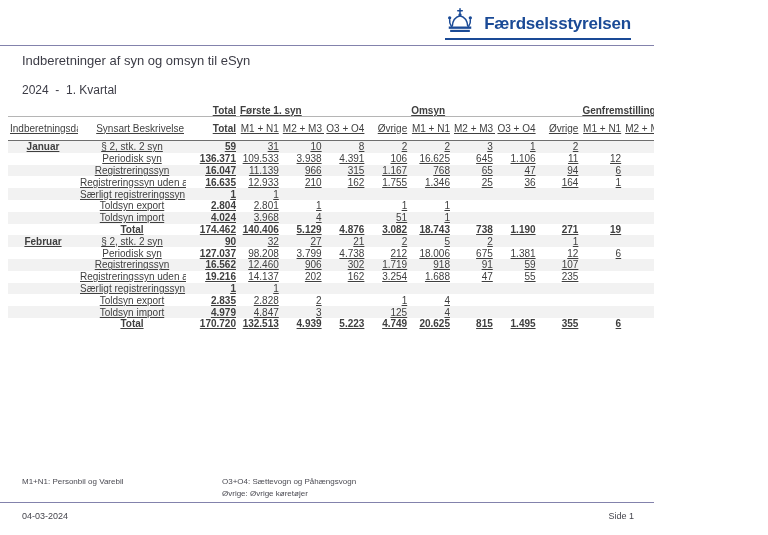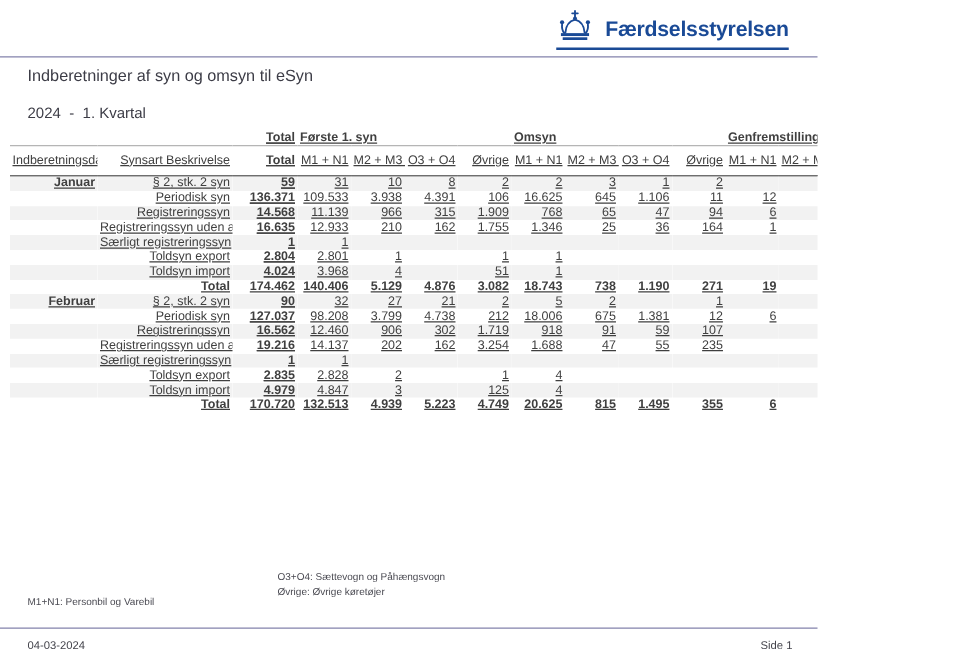--- a/index.html
+++ b/index.html
@@ -28,30 +28,30 @@
   table.report th,table.report td{padding:0 2px;white-space:nowrap;overflow:hidden;}
   tr.group-row th{font-weight:bold;text-align:left;vertical-align:bottom;height:11px;}
   tr.group-row{border-bottom:1px solid #b5b5b5;}
   tr.head-row{border-bottom:1px solid #6e6e6e;}
   tr.head-row th{font-weight:normal;text-align:right;vertical-align:middle;height:23px;line-height:1.15;}
   th.lft{text-align:left;}
   .pre{white-space:pre-line;}
   .u{text-decoration:underline;}
   .b{font-weight:bold;}
   tbody td{height:11.8px;text-align:right;}
-  td.lbl,td.mon{text-align:right;}
+  td.lbl,td.mon{text-align:center;}
   td.mon{font-weight:bold;}
   tr.stripe{background:#f2f2f2;}
   td.tot span{font-weight:bold;text-decoration:underline;}
   tr.total-row td{font-weight:bold;}
   tr.total-row td.tot span{text-decoration:none;}
   
   .footnote{position:absolute;font-size:8px;color:#4a4a52;line-height:12px;}
   .fn-left{top:476px;left:22px;}
-  .fn-right{top:456px;left:222px;}
+  .fn-right{top:476px;left:222px;}
   .footer-date{position:absolute;top:511px;left:22px;font-size:9px;color:#44444c;}
   .footer-page{position:absolute;top:511px;right:20px;font-size:9px;color:#44444c;}
 </style>
 </head>
 <body>
 
 <div class="page">
 
   <div class="logo">
     <svg class="crown" viewBox="0 0 36 30" xmlns="http://www.w3.org/2000/svg">
@@ -148,25 +148,25 @@
           <td>16.625</td>
           <td>645</td>
           <td>1.106</td>
           <td>11</td>
           <td>12</td>
           <td>4</td>
         </tr>
         <tr class="stripe">
           <td class="mon"></td>
           <td class="lbl">Registreringssyn</td>
-          <td class="tot"><span>14.568</span></td>
+          <td class="tot"><span>16.047</span></td>
           <td>11.139</td>
           <td>966</td>
           <td>315</td>
-          <td>1.909</td>
+          <td>1.167</td>
           <td>768</td>
           <td>65</td>
           <td>47</td>
           <td>94</td>
           <td>6</td>
           <td>1</td>
         </tr>
         <tr>
           <td class="mon"></td>
           <td class="lbl">Registreringssyn uden ændring</td>

